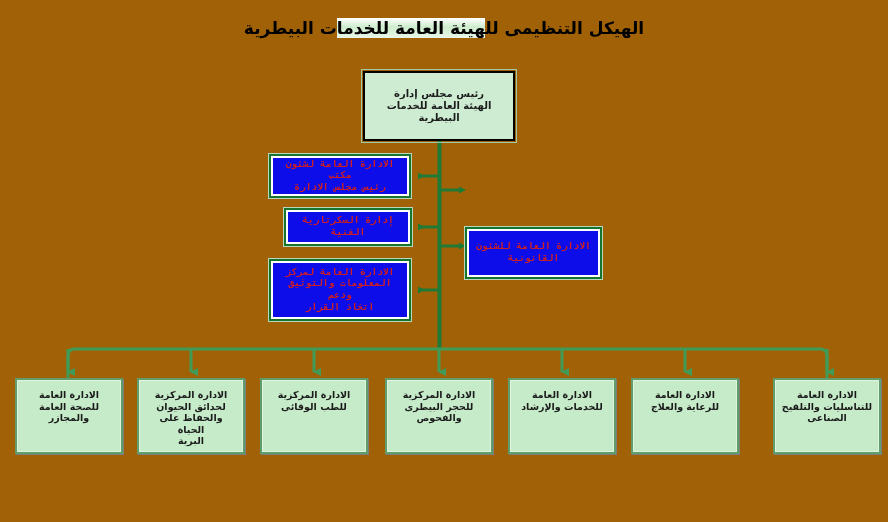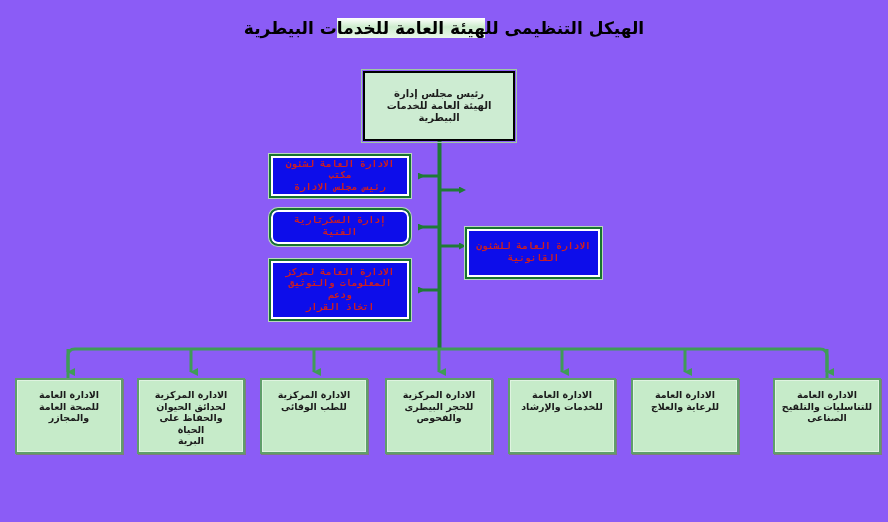--- a/index.html
+++ b/index.html
@@ -7,21 +7,21 @@
     padding: 0;
     background: #ffffff;
   }
   body {
     font-family: "DejaVu Sans", sans-serif;
   }
   #canvas {
     position: relative;
     width: 888px;
     height: 522px;
-    background: #8b5cf6;
+    background: #a16207;
     overflow: hidden;
   }
 
   
   #chart-title {
     position: absolute;
     left: 0;
     top: 18px;
     width: 888px;
     text-align: center;
@@ -150,21 +150,21 @@
     <span>رئيس مجلس إدارة
 الهيئة العامة للخدمات
 البيطرية</span>
   </div>
 
   <div class="node node-blue" style="left:269px; top:154px; width:142px; height:44px;">
     <span>الادارة العامة لشئون مكتب
 رئيس مجلس الادارة</span>
   </div>
 
-  <div class="node node-blue" style="left:269px; top:208px; width:142px; height:38px;border-radius:9px;">
+  <div class="node node-blue" style="left:284px; top:208px; width:128px; height:38px;">
     <span>إدارة السكرتارية الفنية</span>
   </div>
 
   <div class="node node-blue" style="left:269px; top:259px; width:142px; height:62px;">
     <span>الادارة العامة لمركز
 المعلومات والتوثيق ودعم
 اتخاذ القرار</span>
   </div>
 
 

